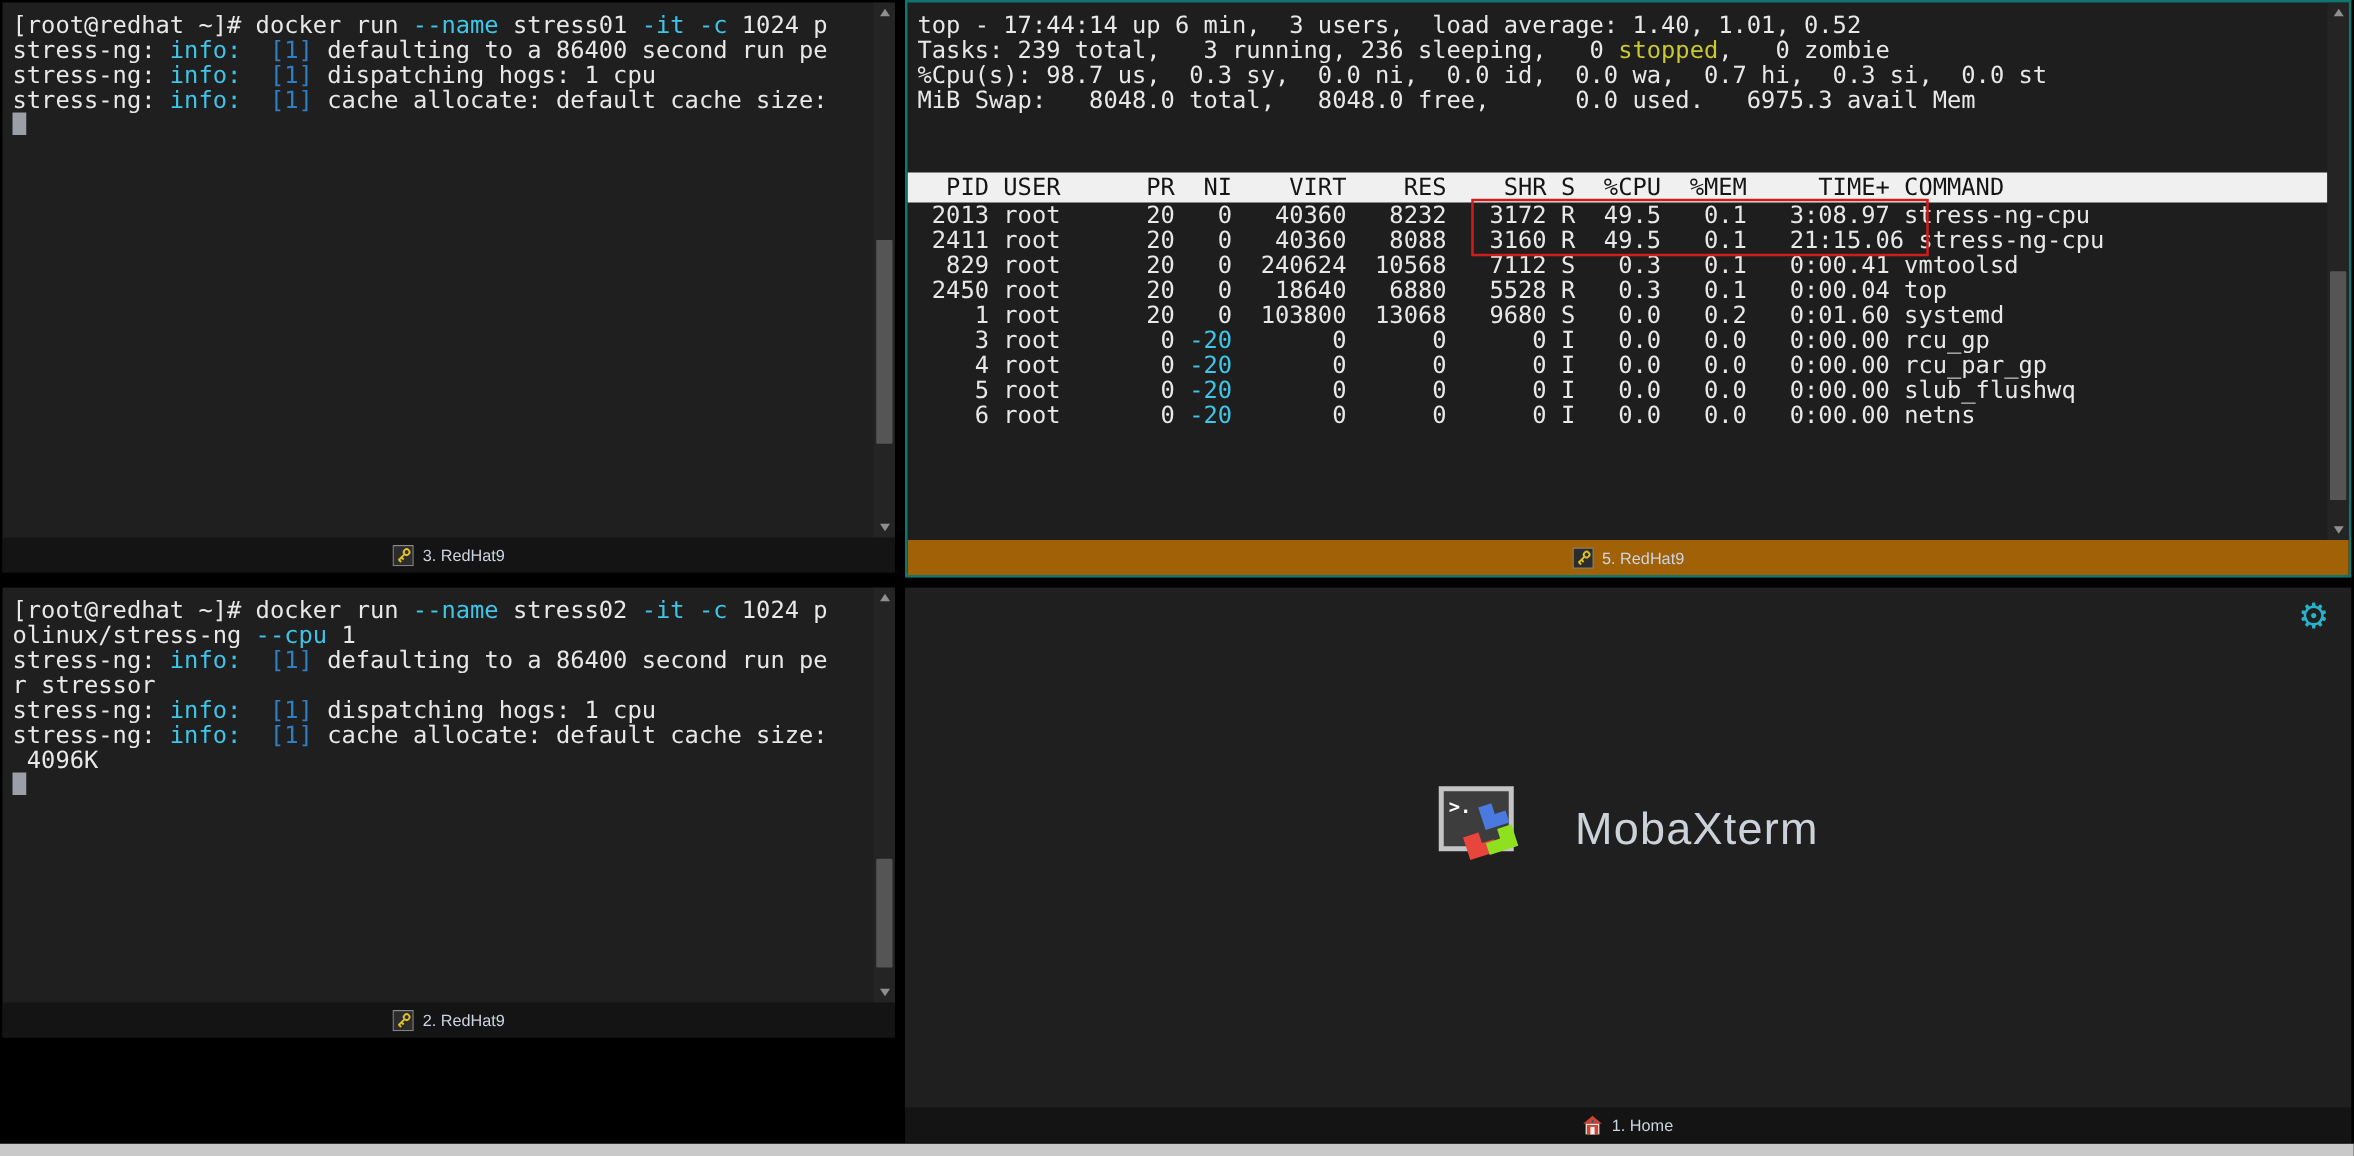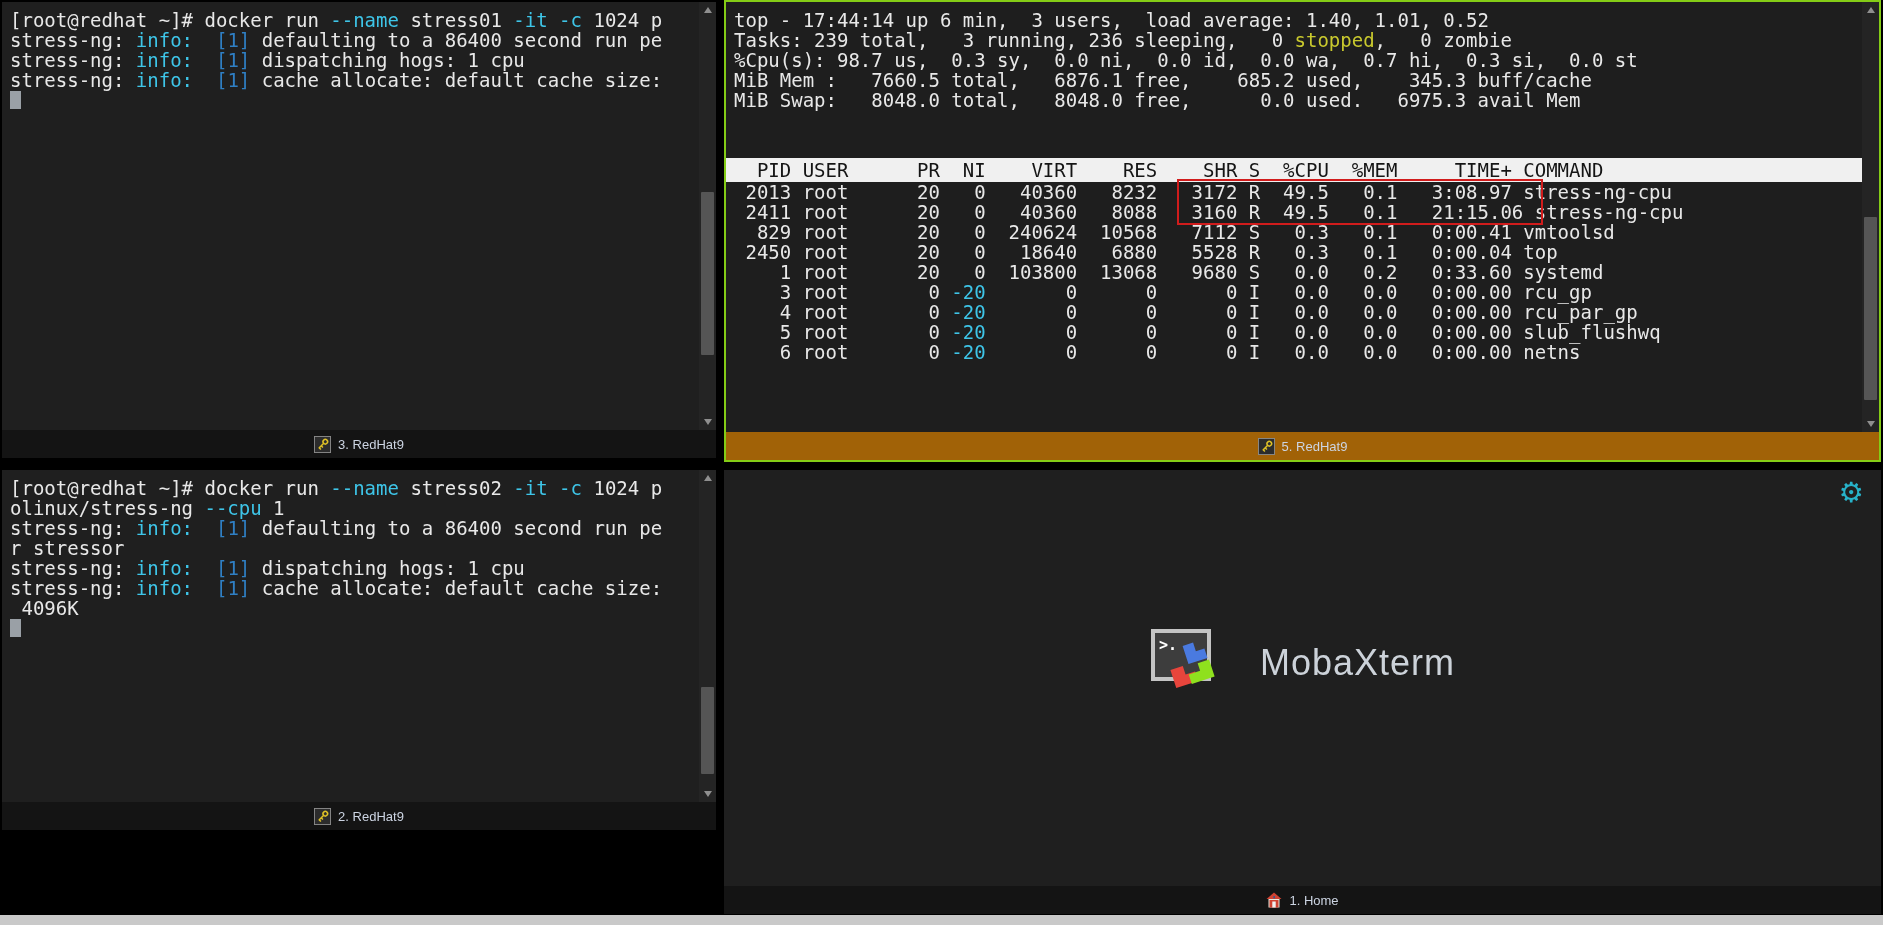--- a/index.html
+++ b/index.html
@@ -7,21 +7,21 @@
   body {
     width:1883px; height:925px; position:relative;
     background:#000;
     font-family:"DejaVu Sans Mono", monospace;
     overflow:hidden;
   }
   .pane {
     position:absolute; background:#1f1f1f; overflow:hidden;
   }
   #pane-tl { left:2px; top:2px;  width:714px; height:456px; }
-  #pane-tr { left:724px; top:0;  width:1157px; height:462px; border:2px solid #84cc16; background:#1e1e1e; }
+  #pane-tr { left:724px; top:0;  width:1157px; height:462px; border:2px solid #0f766e; background:#1e1e1e; }
   #pane-bl { left:2px; top:470px; width:714px; height:360px; }
   #pane-br { left:724px; top:470px; width:1157px; height:444px; background:#1f1f1f; }
 
   .term-content { position:absolute; left:0; right:17px; top:0; bottom:28px; padding-top:8px; overflow:hidden; }
   .t-line {
     height:20px; line-height:20px; font-size:19px; color:#e8e8e8;
     white-space:pre; padding-left:8px;
   }
   .cy { color:#3ec5e8; }
   .bl { color:#2f7fc4; }
@@ -119,32 +119,31 @@
     <span>3. RedHat9</span>
   </div>
 </div>
 
 <div class="pane" id="pane-tr">
   <div class="term-content">
     <div>
         <div class="t-line"><span>top - 17:44:14 up 6 min,  3 users,  load average: 1.40, 1.01, 0.52</span></div>
         <div class="t-line"><span>Tasks: 239 total,   3 running, 236 sleeping,   0 </span><span class="ye">stopped</span><span>,   0 zombie</span></div>
         <div class="t-line"><span>%Cpu(s): 98.7 us,  0.3 sy,  0.0 ni,  0.0 id,  0.0 wa,  0.7 hi,  0.3 si,  0.0 st</span></div>
-        <div class="t-line"><span>MiB Mem :   7660.5 total,   6876.1 free,    685.2 used,    345.3 buff/cache</span></div>
         <div class="t-line"><span>MiB Swap:   8048.0 total,   8048.0 free,      0.0 used.   6975.3 avail Mem</span></div>
         <div class="t-line"><span></span></div>
       </div>
     <div class="top-hdr">  PID USER      PR  NI    VIRT    RES    SHR S  %CPU  %MEM     TIME+ COMMAND</div>
     <div class="rows-wrap">
       <div>
           <div class="t-line"><span> 2013 root      20   0   40360   8232   3172 R  49.5   0.1   3:08.97 stress-ng-cpu</span></div>
           <div class="t-line"><span> 2411 root      20   0   40360   8088   3160 R  49.5   0.1   21:15.06 stress-ng-cpu</span></div>
           <div class="t-line"><span>  829 root      20   0  240624  10568   7112 S   0.3   0.1   0:00.41 vmtoolsd</span></div>
           <div class="t-line"><span> 2450 root      20   0   18640   6880   5528 R   0.3   0.1   0:00.04 top</span></div>
-          <div class="t-line"><span>    1 root      20   0  103800  13068   9680 S   0.0   0.2   0:33.60 systemd</span></div>
+          <div class="t-line"><span>    1 root      20   0  103800  13068   9680 S   0.0   0.2   0:01.60 systemd</span></div>
           <div class="t-line"><span>    3 root       0 </span><span class="cy">-20</span><span>       0      0      0 I   0.0   0.0   0:00.00 rcu_gp</span></div>
           <div class="t-line"><span>    4 root       0 </span><span class="cy">-20</span><span>       0      0      0 I   0.0   0.0   0:00.00 rcu_par_gp</span></div>
           <div class="t-line"><span>    5 root       0 </span><span class="cy">-20</span><span>       0      0      0 I   0.0   0.0   0:00.00 slub_flushwq</span></div>
           <div class="t-line"><span>    6 root       0 </span><span class="cy">-20</span><span>       0      0      0 I   0.0   0.0   0:00.00 netns</span></div>
         </div>
       <div class="red-box"></div>
     </div>
   </div>
   <div class="sbar" style="top:0; right:0;">
     <div class="sb-btn">

